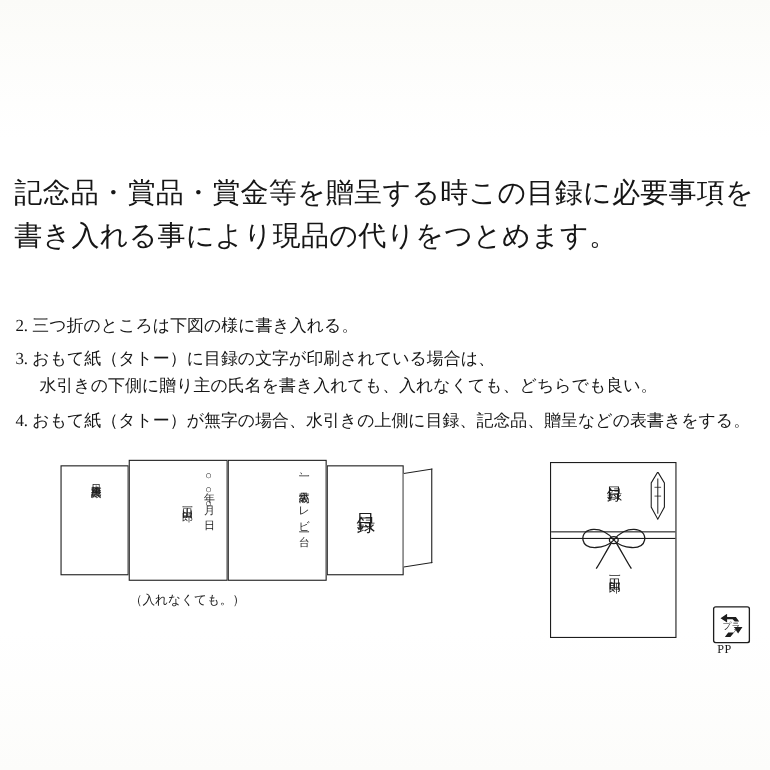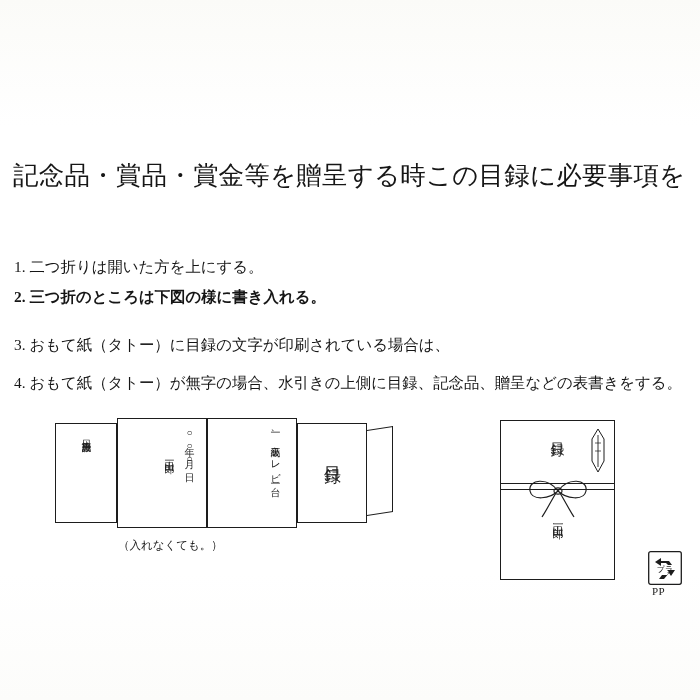--- a/index.html
+++ b/index.html
@@ -48,22 +48,22 @@
 
   .note {
     position: absolute;
     left: 14px;
     font-size: 15.4px;
     line-height: 22px;
     color: #161616;
     white-space: nowrap;
   }
   #note-1 { top: 256px; }
-  #note-2 { top: 286px; font-weight: bold; }
-  #note-3 { top: 334px; text-align: center; }
+  #note-2 { top: 286px; }
+  #note-3 { top: 316px; text-align: center; }
   #note-3b { top: 340px; left: 36px; }
   #note-4 { top: 372px; }
 
   
   #diagram-left {
     position: absolute;
     left: 55px;
     top: 415px;
     width: 340px;
     height: 120px;
@@ -215,24 +215,25 @@
 </style>
 </head>
 <body>
 
 <div id="page">
   <div id="paper-tint"></div>
 
   <div id="content">
 
     <div class="headline" id="headline-1">記念品・賞品・賞金等を贈呈する時この目録に必要事項を</div>
-
-    <div class="note" id="note-1">1. 二つ折りは開いた方を上にする。</div>
+    <div class="headline" id="headline-2">書き入れる事により現品の代りをつとめます。</div>
+
     <div class="note" id="note-2">2. 三つ折のところは下図の様に書き入れる。</div>
     <div class="note" id="note-3">3. おもて紙（タトー）に目録の文字が印刷されている場合は、</div>
+    <div class="note" id="note-3b">水引きの下側に贈り主の氏名を書き入れても、入れなくても、どちらでも良い。</div>
     <div class="note" id="note-4">4. おもて紙（タトー）が無字の場合、水引きの上側に目録、記念品、贈呈などの表書きをする。</div>
 
     <div id="diagram-left">
       <div class="fold-panel" id="panel-4">
         <div class="panel-inner">
           <span class="v-text">日本施設殿</span>
         </div>
       </div>
 
       <div class="fold-panel" id="panel-3">

